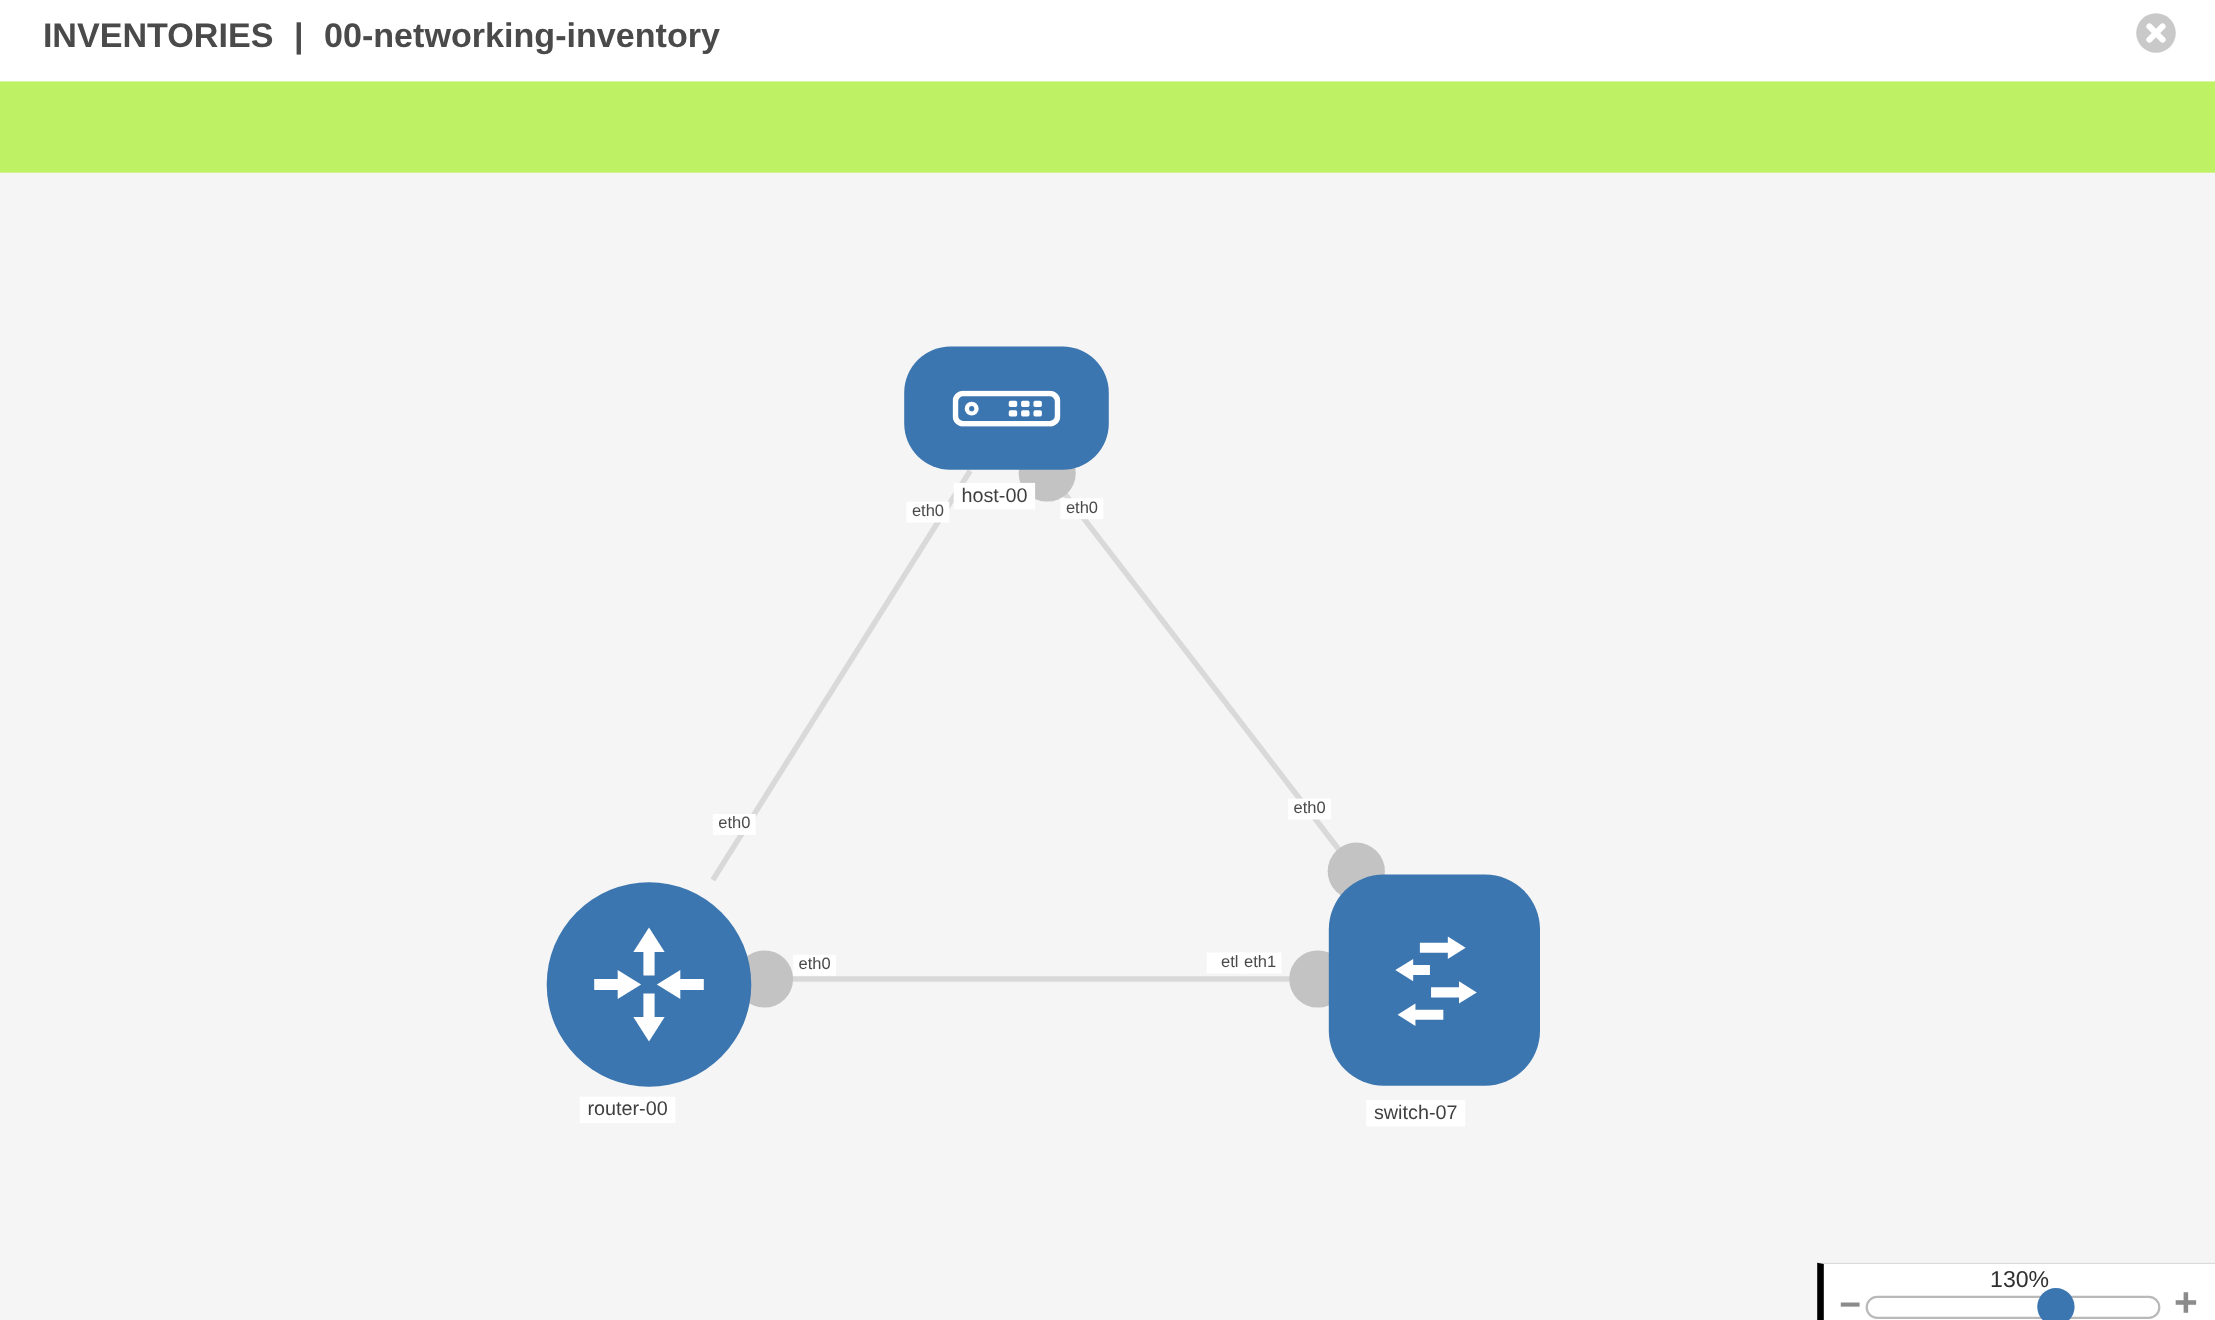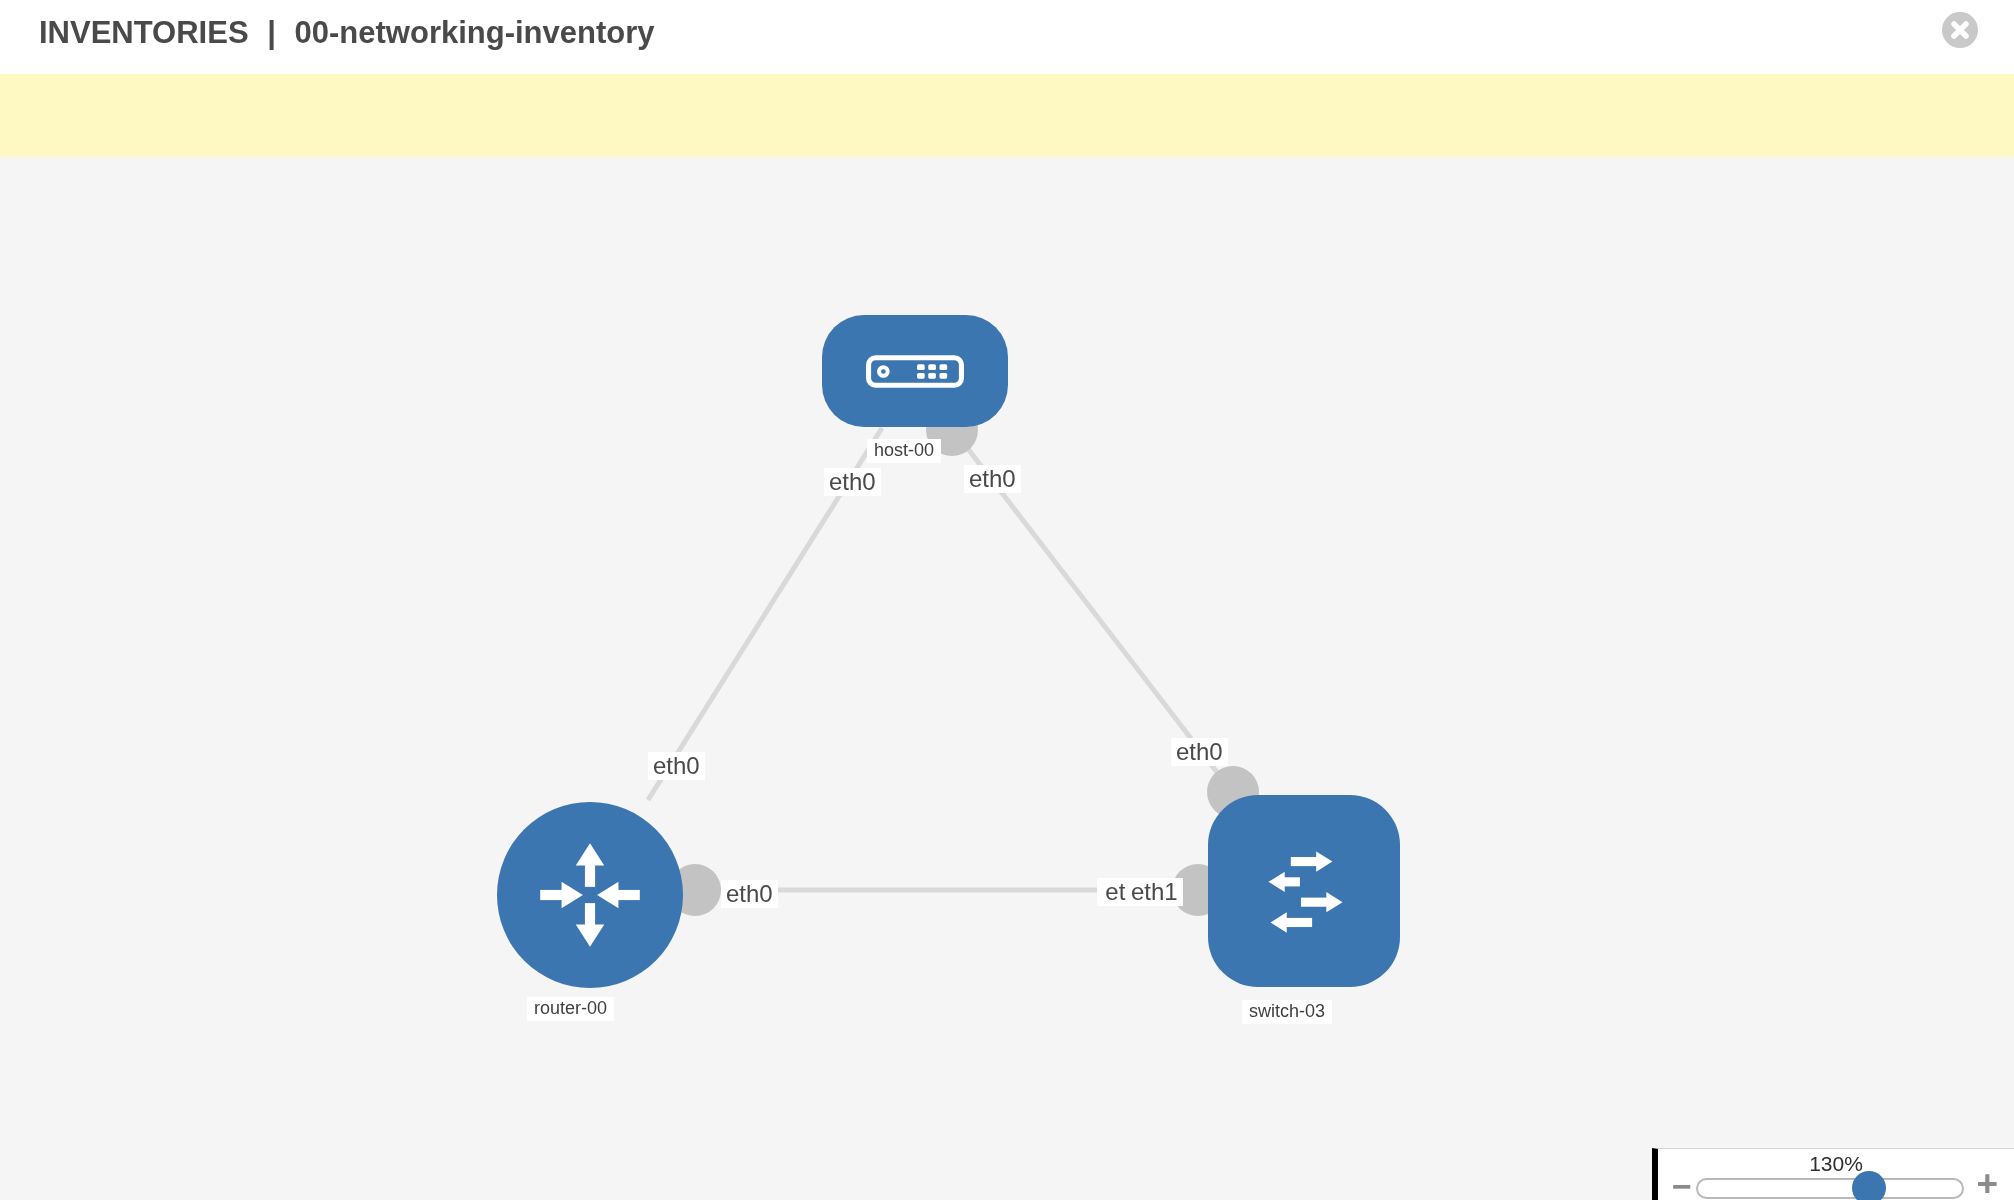--- a/index.html
+++ b/index.html
@@ -1,17 +1,17 @@
 <!DOCTYPE html>
 <html><head>
 <meta charset="utf-8">
 <style>
   html,body{margin:0;padding:0;background:#fff;}
   .app{position:relative;width:2014px;height:1200px;overflow:hidden;
-       font-family:"Liberation Sans",sans-serif;background:#fef9c3;}
+       font-family:"Liberation Sans",sans-serif;background:#bef264;}
 
   
   .header{position:absolute;left:0;top:0;width:2014px;height:74px;background:#fff;}
   .title{position:absolute;left:39px;top:15px;font-size:31px;font-weight:bold;color:#4a4a4a;white-space:nowrap;}
   .title span{margin-right:10px;}
   .title span:last-child{margin-right:0;}
   .close-btn{position:absolute;left:1942px;top:12px;width:36px;height:36px;border-radius:50%;
              background:#c9c9c9;display:flex;align-items:center;justify-content:center;cursor:pointer;}
 
   
@@ -36,21 +36,21 @@
   .ep-router{left:669px;top:707px;}
   .ep-switch-tl{left:1207px;top:609px;}
   .ep-switch-l{left:1172px;top:707px;}
 
   .node{position:absolute;background:#3b76b0;display:flex;align-items:center;justify-content:center;cursor:pointer;}
   .node-host{left:822px;top:158px;width:186px;height:112px;border-radius:42px;}
   .node-router{left:497px;top:645px;width:186px;height:186px;border-radius:50%;}
   .node-switch{left:1208px;top:638px;width:192px;height:192px;border-radius:50px;}
 
   .chip{position:absolute;background:#fff;color:#4a4a4a;line-height:1.1;white-space:nowrap;}
-  .chip-if{font-size:24px;padding:1px 5px;margin-top:12px;}
+  .chip-if{font-size:15px;padding:1px 5px;}
   .chip-name{font-size:18px;padding:2px 7px;color:#3f3f3f;}
   .chip-hl{left:824px;top:299px;}
   .chip-hostname{left:867px;top:282px;}
   .chip-hr{left:964px;top:296px;}
   .chip-ru{left:648px;top:583px;}
   .chip-su{left:1171px;top:569px;}
   .chip-ml{left:721px;top:711px;}
   .chip-etl{left:1097px;top:709px;width:32px;overflow:hidden;padding-right:0;text-align:center;}
   .chip-eth1{left:1126px;top:709px;}
   .chip-routername{left:527px;top:840px;}
@@ -144,21 +144,21 @@
 
     <span class="chip chip-if chip-hl">eth0</span>
     <span class="chip chip-name chip-hostname">host-00</span>
     <span class="chip chip-if chip-hr">eth0</span>
     <span class="chip chip-if chip-ru">eth0</span>
     <span class="chip chip-if chip-su">eth0</span>
     <span class="chip chip-if chip-ml">eth0</span>
     <span class="chip chip-if chip-etl">etl</span>
     <span class="chip chip-if chip-eth1">eth1</span>
     <span class="chip chip-name chip-routername">router-00</span>
-    <span class="chip chip-name chip-switchname">switch-03</span>
+    <span class="chip chip-name chip-switchname">switch-07</span>
 
     <div class="zoom-panel">
       <div class="zoom-value">130%</div>
       <div class="zoom-minus">−</div>
       <div class="zoom-track"></div>
       <div class="zoom-thumb"></div>
       <div class="zoom-plus">+</div>
     </div>
 
   </div>

